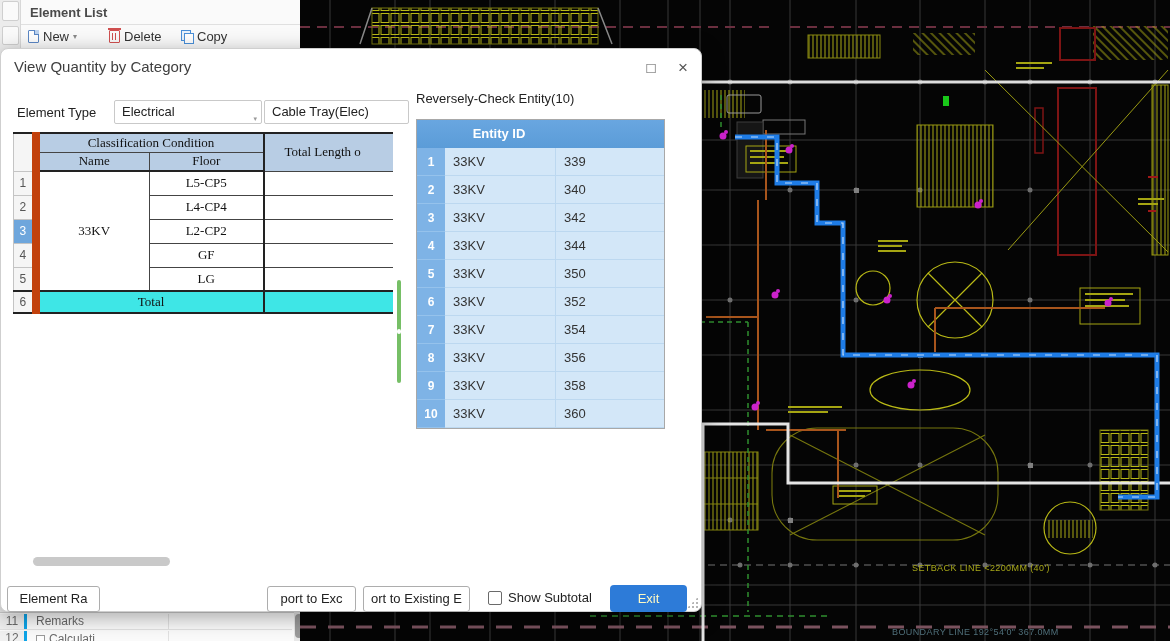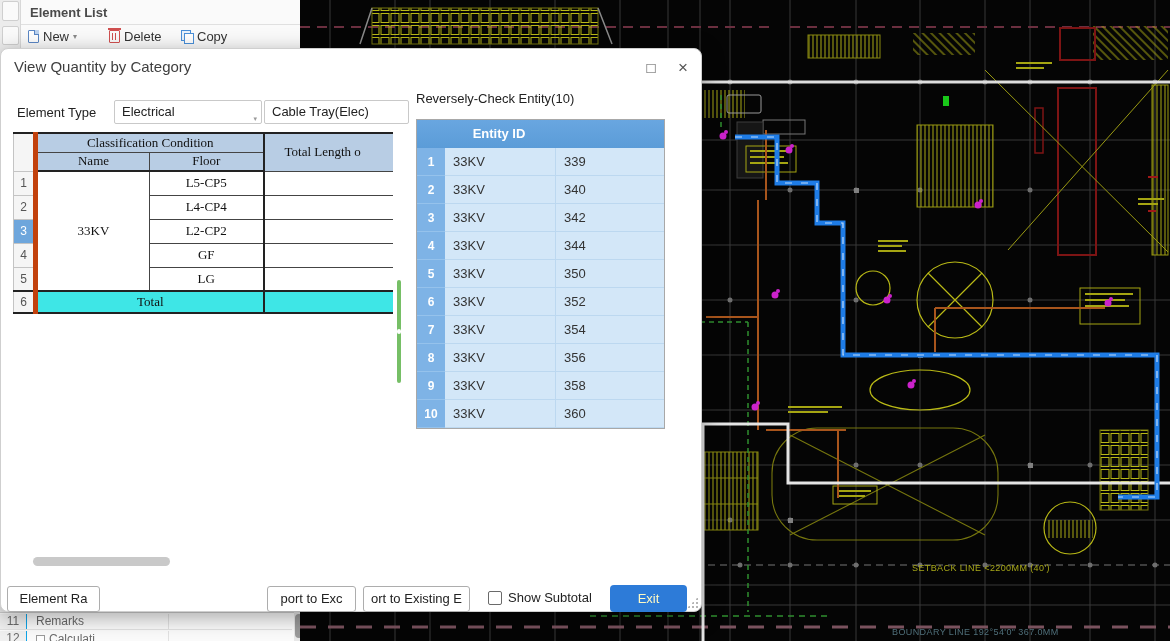--- a/index.html
+++ b/index.html
@@ -20,21 +20,21 @@
   .caret { font-size:8px; color:#888; }
   .ic-trash { width:11px; height:13px; border:1px solid #d05050; border-radius:1px; position:relative; }
   .ic-trash::before { content:""; position:absolute; left:-2px; top:-3px; width:13px; height:2px; background:#d05050; }
   .ic-trash::after { content:""; position:absolute; left:2px; top:2px; width:1px; height:7px; background:#d05050; box-shadow:3px 0 0 #d05050; }
   .ic-copy { width:12px; height:13px; position:relative; }
   .ic-copy::before { content:""; position:absolute; left:0; top:0; width:8px; height:9px; border:1px solid #4a90d9; background:#eaf3fc; }
   .ic-copy::after { content:""; position:absolute; left:3px; top:3px; width:8px; height:9px; border:1px solid #4a90d9; background:#fff; }
   
   .el-props { position:absolute; left:0; top:612px; width:300px; height:29px; background:#fbfbfb; border-top:1px solid #cfcfcf; }
   .prow { position:absolute; left:0; width:292px; height:16px; border-bottom:1px solid #e2e2e2; font-size:12px; color:#6a6a6a; }
-  .prow .pnum { position:absolute; left:0; top:0; width:27px; height:100%; background:#f0f0f0; border-right:1px solid #0ea5e9; text-align:center; }
+  .prow .pnum { position:absolute; left:0; top:0; width:27px; height:100%; background:#f0f0f0; border-right:3px solid #0ea5e9; text-align:center; }
   .prow .plab { position:absolute; left:36px; top:0; height:100%; line-height:15px; display:flex; align-items:center; gap:4px; }
   .prow .pdiv { position:absolute; left:168px; top:0; width:1px; height:100%; background:#e2e2e2; }
   .pcheck { width:9px; height:9px; border:1px solid #9a9a9a; background:#fff; display:inline-block; }
   .el-vscroll { position:absolute; left:294px; top:612px; width:10px; height:29px; background:#e8e8e8; }
   .el-vscroll .thumb { position:absolute; left:1px; top:2px; width:8px; height:24px; background:#9a9a9a; border-radius:4px; }
 
   
   .cad { position:absolute; left:300px; top:0; width:870px; height:641px; background:#050505; }
   .cad svg { position:absolute; left:0; top:0; }
   .cad-label { position:absolute; font-size:9px; letter-spacing:.4px; white-space:nowrap; }
@@ -59,21 +59,21 @@
   
   .ltable-wrap { position:absolute; left:12px; top:83px; width:380px; height:216px; overflow:hidden; }
   table.ltable { border-collapse:collapse; table-layout:fixed; width:470px;
                  font-family:"Liberation Serif","DejaVu Serif",serif; font-size:13px; color:#111; }
   .ltable th, .ltable td { border:1px solid #444; text-align:center; overflow:hidden; white-space:nowrap; padding:0; }
   .ltable .hrow th { background:#b8cde4; height:19px; font-weight:normal; }
   .ltable td { height:24px; background:#fff; }
   .ltable .numcol { background:#f5f5f5 !important; border-color:#c4c4c4;
                     font-family:"Liberation Sans",sans-serif; font-size:12px; color:#555; width:22px; }
   .ltable .numcol.sel { background:#6ea6dc !important; color:#fff; }
-  .ltable .heavyL { border-left:5px solid #c2410c; }
+  .ltable .heavyL { border-left:8px solid #c2410c; }
   .ltable .heavyR { border-right:2px solid #222; }
   .ltable .hrow1 th { border-top:2px solid #222; }
   .ltable .h2row th { border-bottom:2px solid #222; }
   .ltable .totalhead { text-align:left; padding-left:20px; }
   .ltable .trow td { border-top:2px solid #222; border-bottom:2px solid #222; height:22px; }
   .ltable .cyan { background:#3ee6e6 !important; }
 
   .green-bar { position:absolute; left:396px; top:231px; width:4px; height:103px; background:#76bf66; border-radius:2px; }
   .green-bar .notch { position:absolute; left:0; top:49px; width:4px; height:5px; background:#fff; border-radius:2px; }
 

